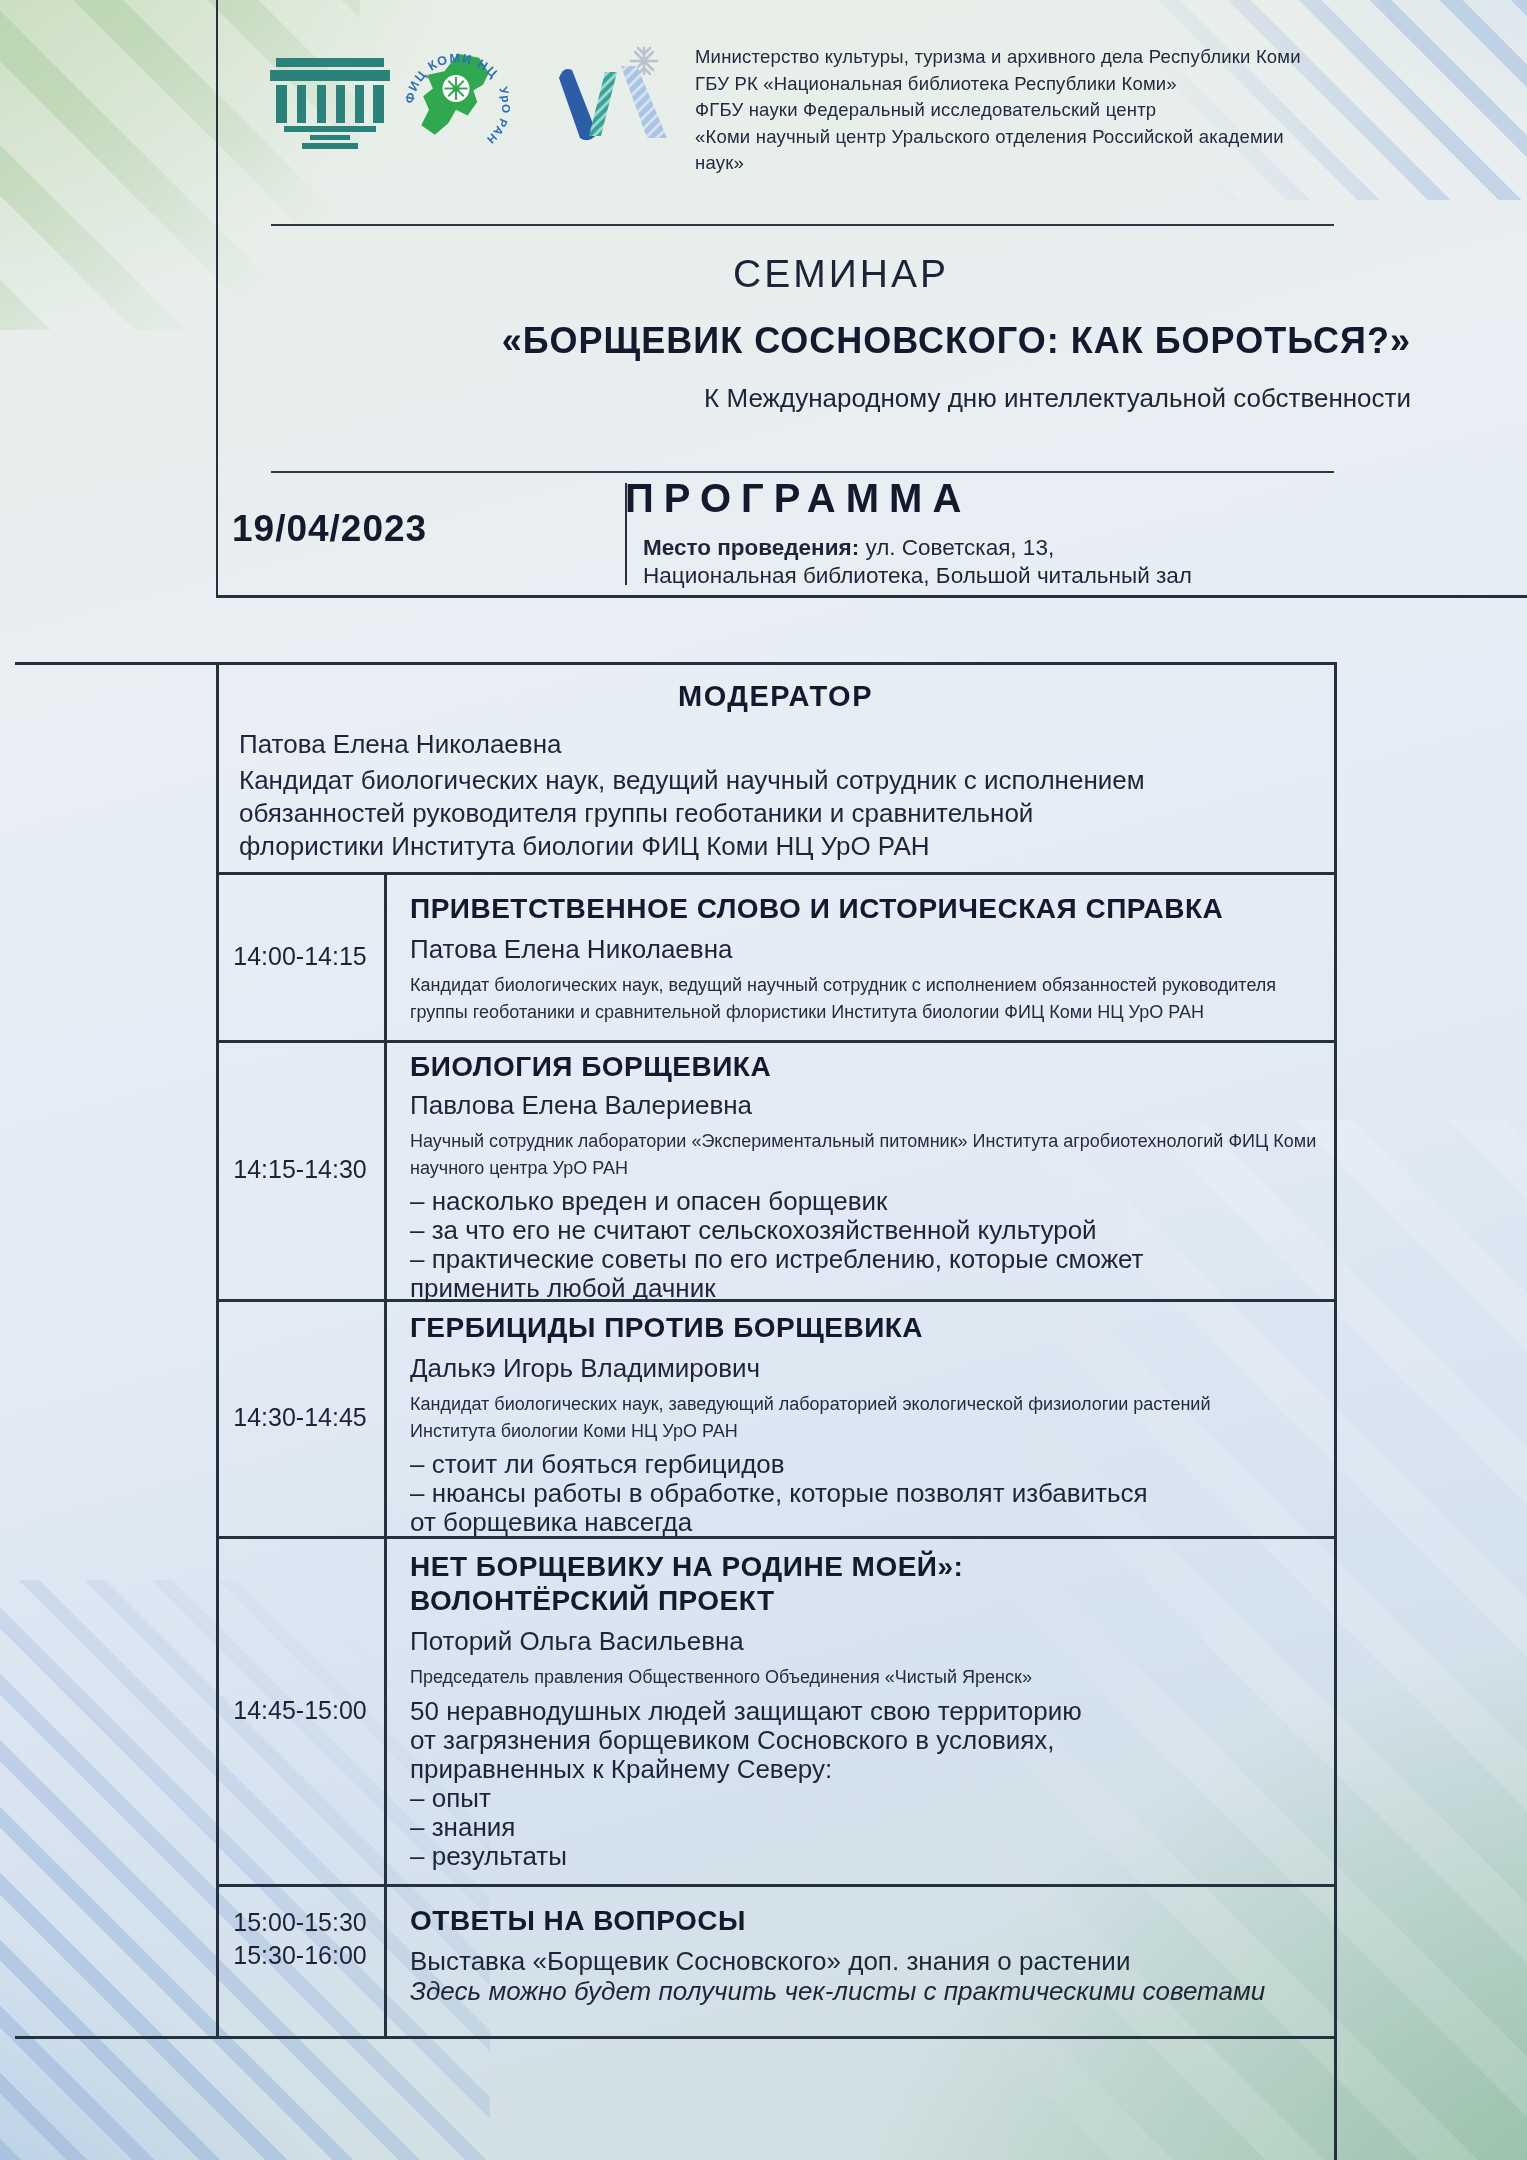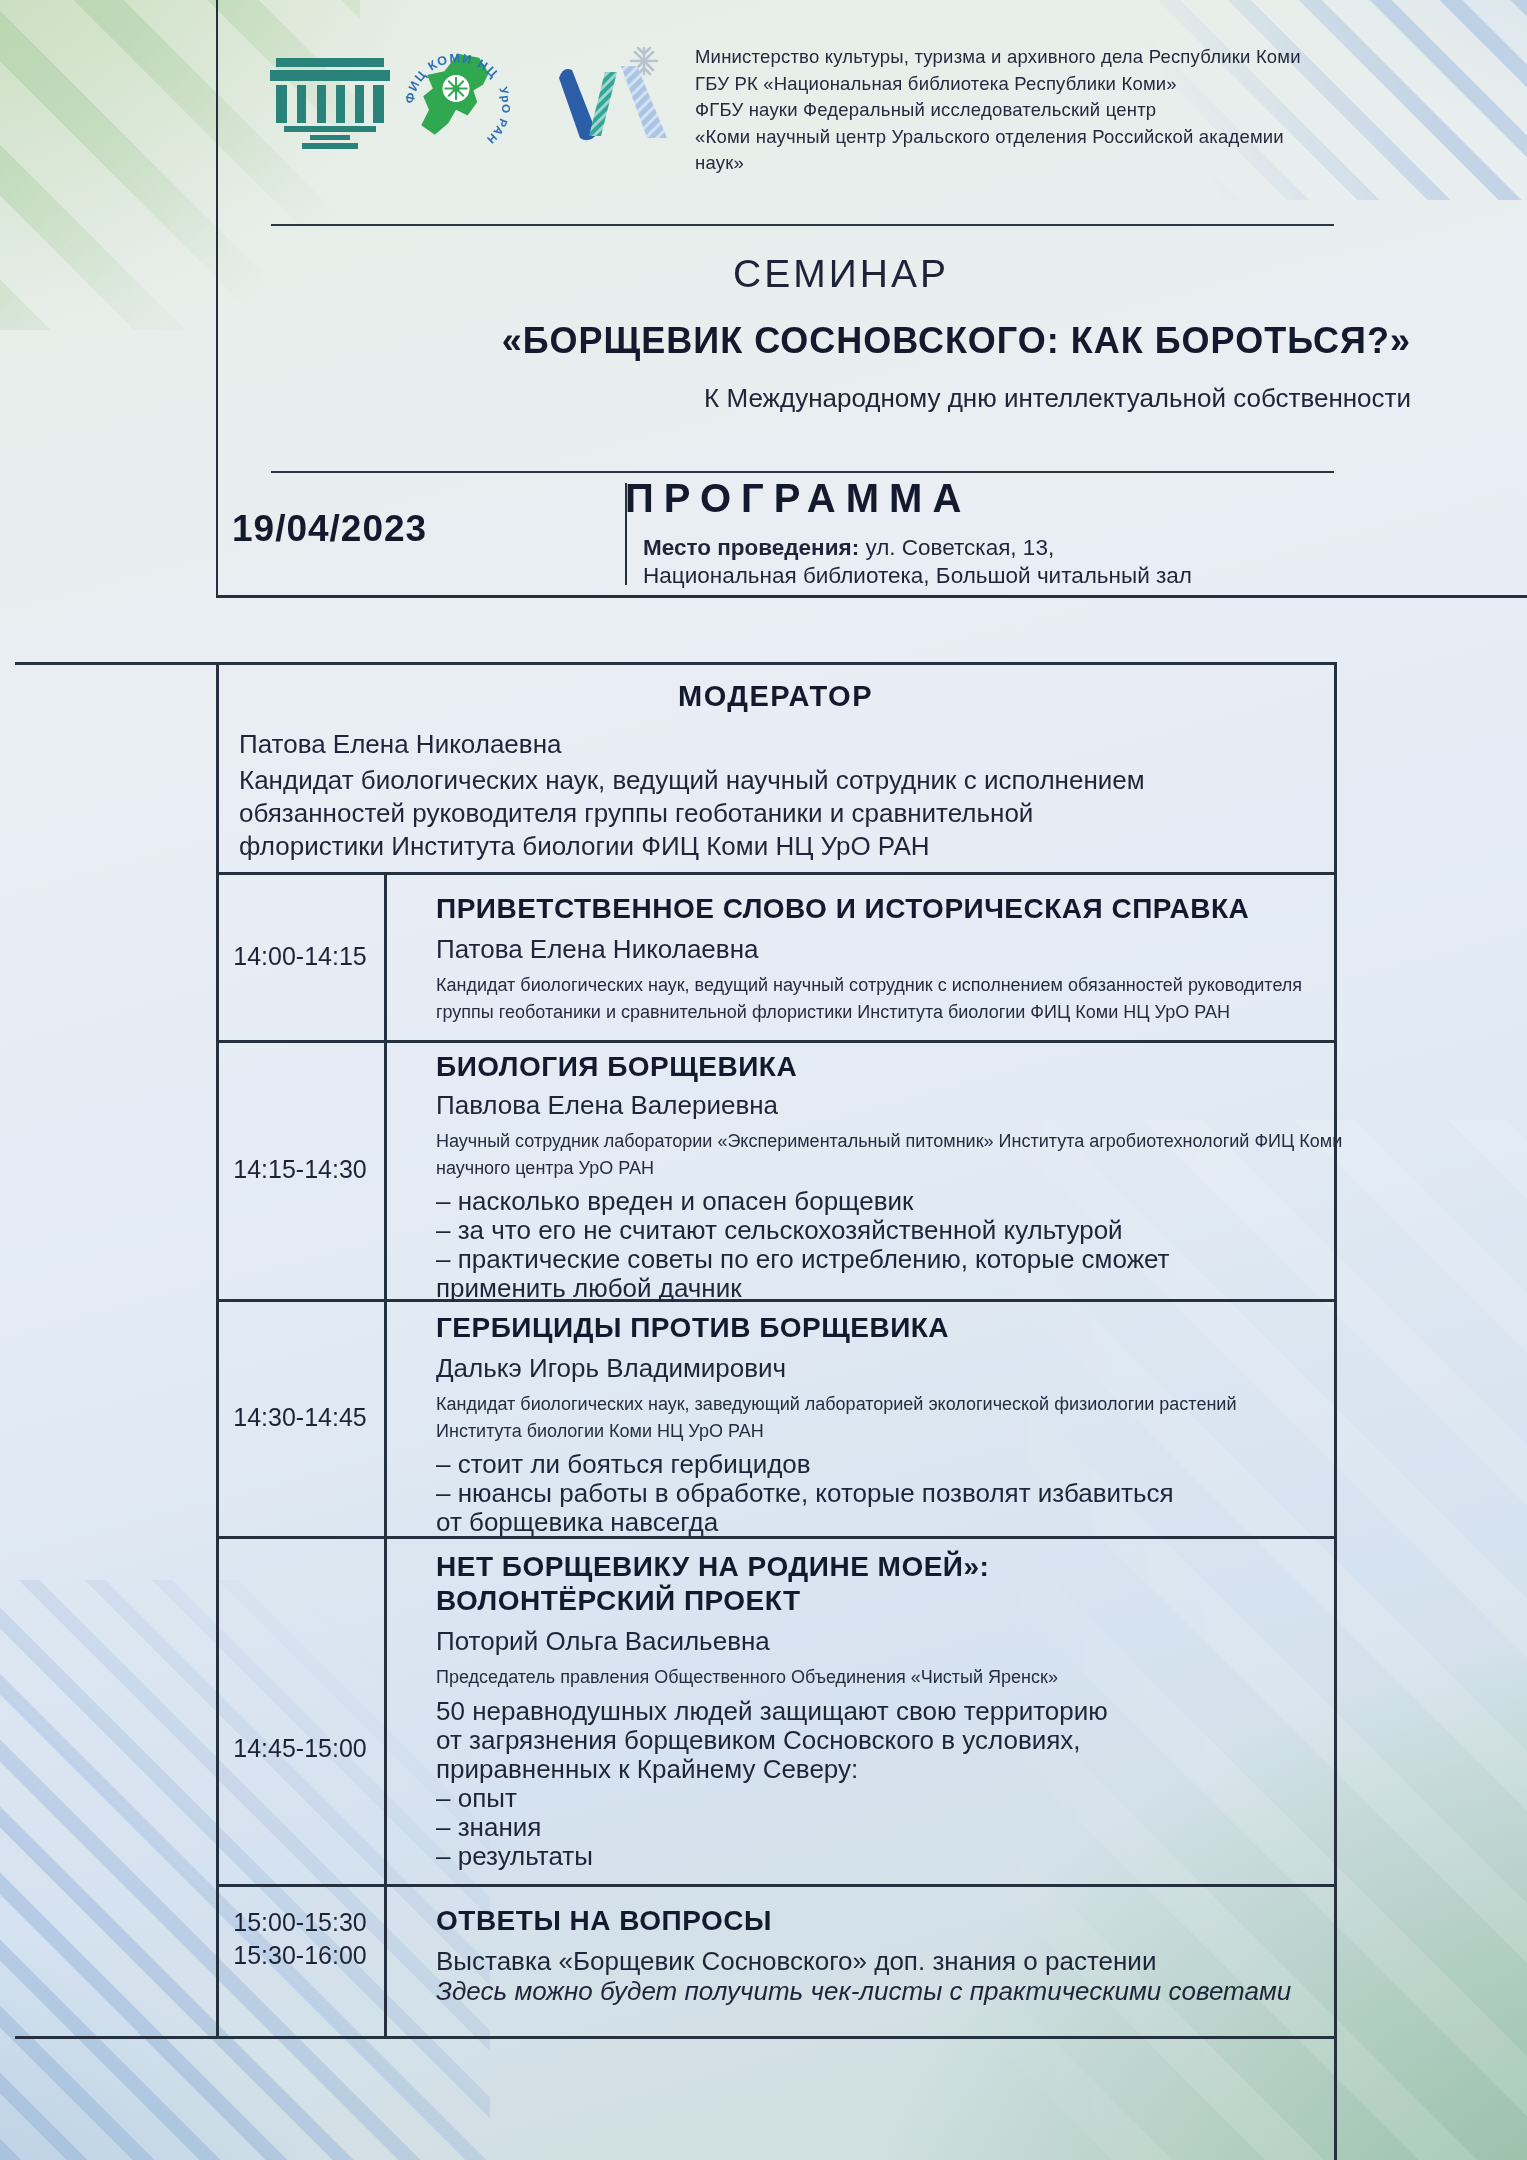--- a/index.html
+++ b/index.html
@@ -34,21 +34,21 @@
   .subtitle{position:absolute;left:271px;top:383px;width:1140px;text-align:right;font-size:26px;font-weight:400;color:#202638;}
   .date{position:absolute;left:232px;top:508px;width:409px;text-align:left;font-size:37px;font-weight:800;letter-spacing:1px;color:#141a2e;}
   .prog-heading{position:absolute;left:625px;top:476px;width:710px;text-align:left;font-size:40px;font-weight:800;letter-spacing:10px;color:#141a2e;}
   .venue{position:absolute;left:643px;top:534px;width:680px;font-size:22.5px;line-height:28px;color:#1f2539;}
   .venue b{font-weight:700;}
   .mod-heading{position:absolute;left:216px;top:680px;width:1119px;text-align:center;font-size:29px;font-weight:800;letter-spacing:1.5px;color:#141a2e;}
   .mod-name{position:absolute;left:239px;top:729px;font-size:26px;color:#1f2539;}
   .mod-desc{position:absolute;left:239px;top:764px;width:1060px;font-size:26px;line-height:33px;white-space:pre-line;color:#1f2539;}
   .time-cell{position:absolute;left:216px;width:168px;display:flex;align-items:center;justify-content:center;font-size:25px;color:#1c2337;}
   .time-cell.double{flex-direction:column;justify-content:flex-start;padding-top:24px;box-sizing:border-box;gap:4px;}
-  .content-cell{position:absolute;left:394px;width:951px;box-sizing:border-box;padding-left:42px;}
+  .content-cell{position:absolute;left:384px;width:951px;box-sizing:border-box;padding-left:26px;}
   .s-title{font-size:28px;font-weight:800;line-height:34px;letter-spacing:0.5px;white-space:pre-line;color:#141a2e;}
   .s-speaker{margin-top:8px;font-size:26px;line-height:31px;color:#1f2539;}
   .s-affil{margin-top:7px;font-size:18px;line-height:27px;white-space:pre-line;color:#262c40;}
   .s-points{margin-top:5px;font-size:26px;line-height:29px;white-space:pre-line;color:#1f2539;}
   .s-body{margin-top:8px;font-size:26px;line-height:30px;white-space:pre-line;color:#1f2539;}
   .s-note{font-size:26px;line-height:30px;font-style:italic;color:#1f2539;}
   svg{display:block;}
 </style>
 </head>
 <body>
@@ -201,21 +201,21 @@
   <div class="content-cell" style="top:1299px;height:237px;padding-top:12px">
     <div class="s-title">ГЕРБИЦИДЫ ПРОТИВ БОРЩЕВИКА</div>
     <div class="s-speaker">Далькэ Игорь Владимирович</div>
     <div class="s-affil">Кандидат биологических наук, заведующий лабораторией экологической физиологии растений
 Института биологии Коми НЦ УрО РАН</div>
     <div class="s-points">– стоит ли бояться гербицидов
 – нюансы работы в обработке, которые позволят избавиться
 от борщевика навсегда</div>
   </div>
 
-  <div class="time-cell" style="top:1574px;height:348px">
+  <div class="time-cell" style="top:1536px;height:348px">
     <span>14:45-15:00</span>
   </div>
   <div class="content-cell" style="top:1536px;height:348px;padding-top:14px">
     <div class="s-title">НЕТ БОРЩЕВИКУ НА РОДИНЕ МОЕЙ»:
 ВОЛОНТЁРСКИЙ ПРОЕКТ</div>
     <div class="s-speaker">Поторий Ольга Васильевна</div>
     <div class="s-affil">Председатель правления Общественного Объединения  «Чистый Яренск»</div>
     <div class="s-points" style="margin-top:6px">50 неравнодушных людей защищают свою территорию
 от загрязнения борщевиком Сосновского в условиях,
 приравненных к Крайнему Северу:

